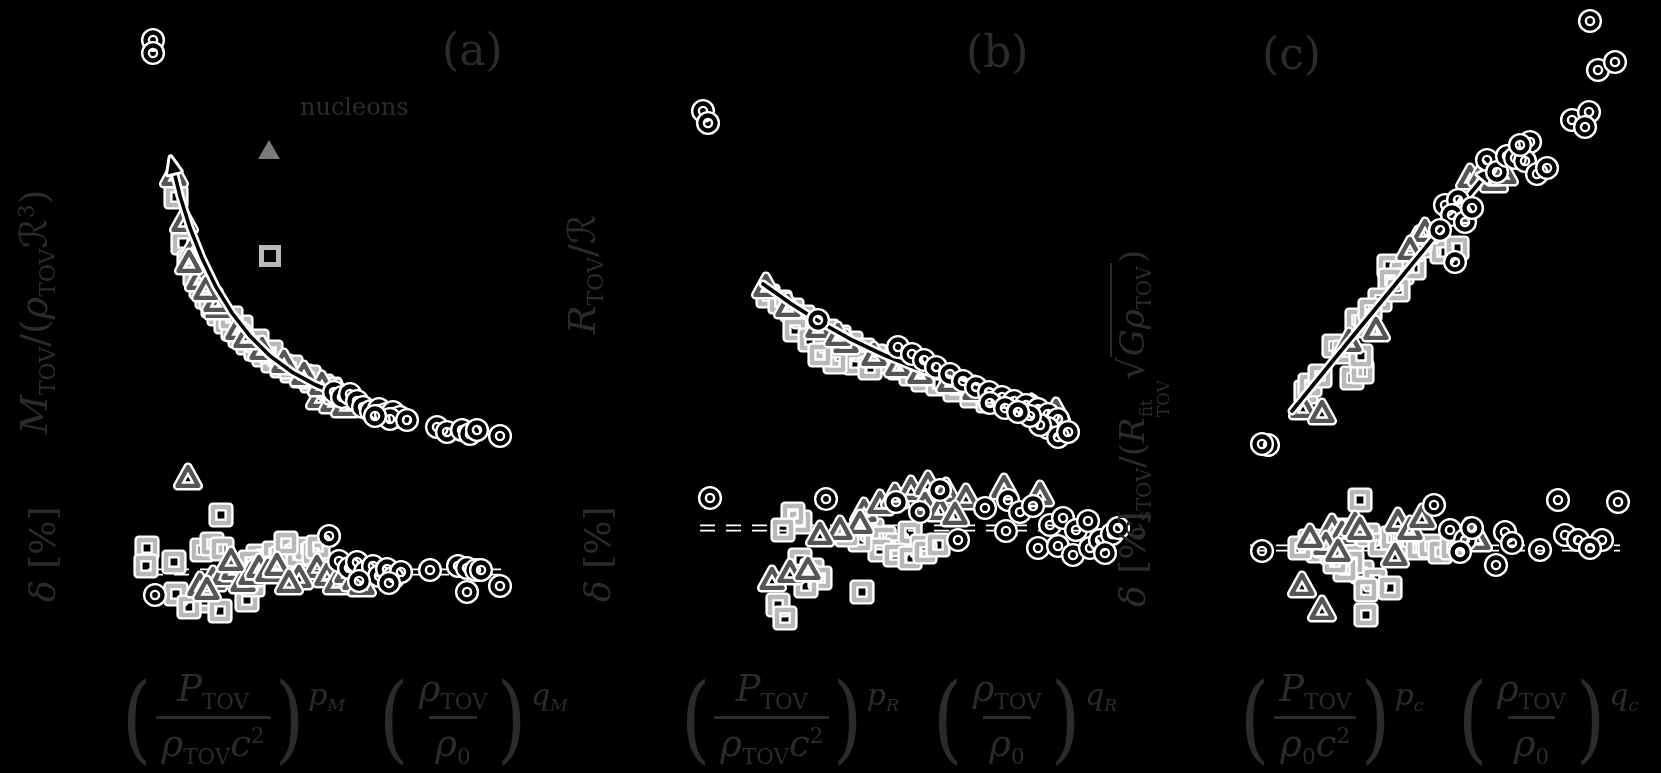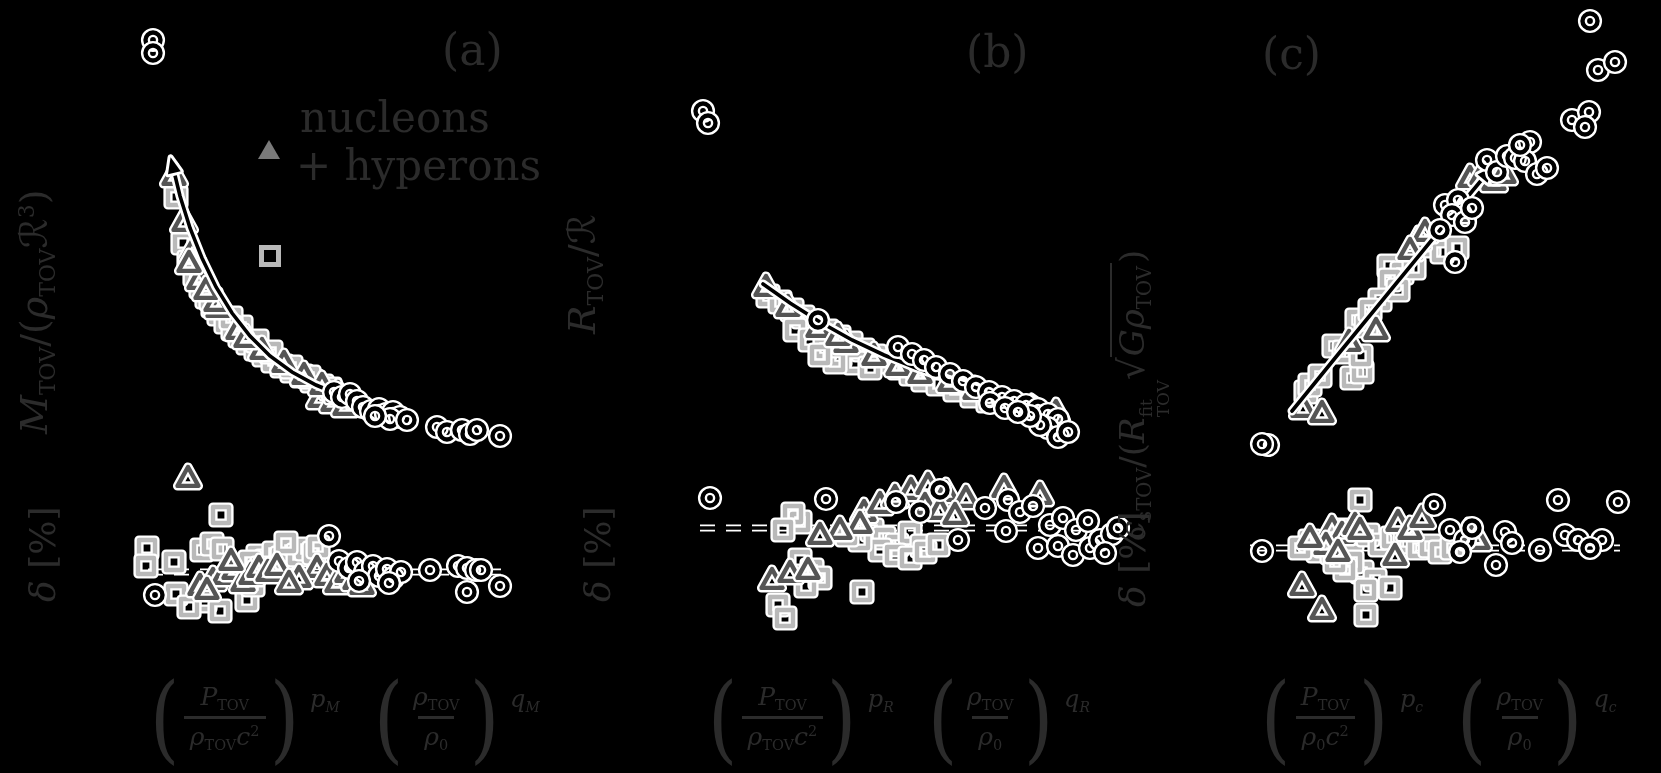--- a/index.html
+++ b/index.html
@@ -10,33 +10,33 @@
   .vlabel{transform:rotate(-90deg);transform-origin:left top;}
   .it{font-style:italic;}
   .scr{font-family:"DejaVu Sans","DejaVu Serif",serif;font-style:italic;}
   .sb{font-size:0.58em;vertical-align:-0.35em;}
   .sp{font-size:0.58em;vertical-align:0.6em;}
   .supsub{display:inline-flex;flex-direction:column;font-size:0.5em;line-height:1.05;
           vertical-align:-0.45em;text-align:left;}
   .sqrt{font-size:1.05em;}
   .radicand{display:inline-block;border-top:2.5px solid currentColor;padding:0 3px 0 1px;}
   .letter{font-size:44px;}
-  .legend-txt{font-size:42px;}
+  .legend-txt{font-size:24px;}
   .tri-icon{position:absolute;width:0;height:0;border-left:11px solid transparent;
             border-right:11px solid transparent;border-bottom:19px solid #7a7a7a;}
   .sq-icon{position:absolute;width:12px;height:12px;border:5px solid #b9b9b9;background:transparent;}
   .xlabel{position:absolute;top:662px;height:112px;display:flex;align-items:center;
           justify-content:center;color:#2b2b2b;}
   .factor{display:inline-flex;align-items:center;}
   .factor + .factor{margin-left:30px;}
   .paren{font-size:96px;line-height:0.9;display:inline-block;transform:scaleX(0.78);}
-  .frac{display:inline-flex;flex-direction:column;align-items:center;font-size:25px;line-height:1.2;}
+  .frac{display:inline-flex;flex-direction:column;align-items:center;font-size:37px;line-height:1.2;}
   .frac .num{padding:0 6px 2px 6px;}
   .frac .den{border-top:3px solid currentColor;padding:3px 6px 0 6px;}
-  .exp{align-self:flex-start;margin-top:10px;margin-left:7px;font-size:24px;font-style:italic;}
+  .exp{align-self:flex-start;margin-top:10px;margin-left:0;font-size:30px;font-style:italic;}
   .delta-label{font-size:36px;}
   .ylab{font-size:38px;}
   .ylab-c{font-size:34px;}
 </style>
 </head>
 <body>
 
 <div class="stage">
 
   <svg id="plot" width="1661" height="773" viewBox="0 0 1661 773">
@@ -795,21 +795,20 @@
       <circle cx="1590" cy="548" r="7.5" fill="none" stroke="#ffffff" stroke-width="9.2"></circle>
       <circle cx="1590" cy="548" r="7.5" fill="none" stroke="#000000" stroke-width="4.4"></circle>
     </svg>
 
   <div class="txt letter" style="left:442px;top:24px">(a)</div>
   <div class="txt letter" style="left:966px;top:26px">(b)</div>
   <div class="txt letter" style="left:1262px;top:28px">(c)</div>
 
   <div class="txt legend-txt" style="left:300px;top:93px">nucleons</div>
   <span class="tri-icon" style="left:258px;top:140px"></span>
-  <div class="txt legend-txt" style="left:296px;top:141px">+ hyperons</div>
   <span class="sq-icon" style="left:259px;top:245px"></span>
 
   <div class="txt vlabel ylab" style="left:12px;top:434px">
     <span class="it">M</span><span class="sb">TOV</span><span>/(</span><span class="it">ρ</span><span class="sb">TOV</span><span class="scr">ℛ</span><span class="sp">3</span><span>)</span>
   </div>
   <div class="txt vlabel ylab" style="left:560px;top:334px">
     <span class="it">R</span><span class="sb">TOV</span><span>/</span><span class="scr">ℛ</span>
   </div>
   <div class="txt vlabel ylab-c" style="left:1110px;top:540px">
     <span class="it">c</span><span class="sb">sTOV</span><span>/(</span><span class="it">R</span><span class="supsub">

